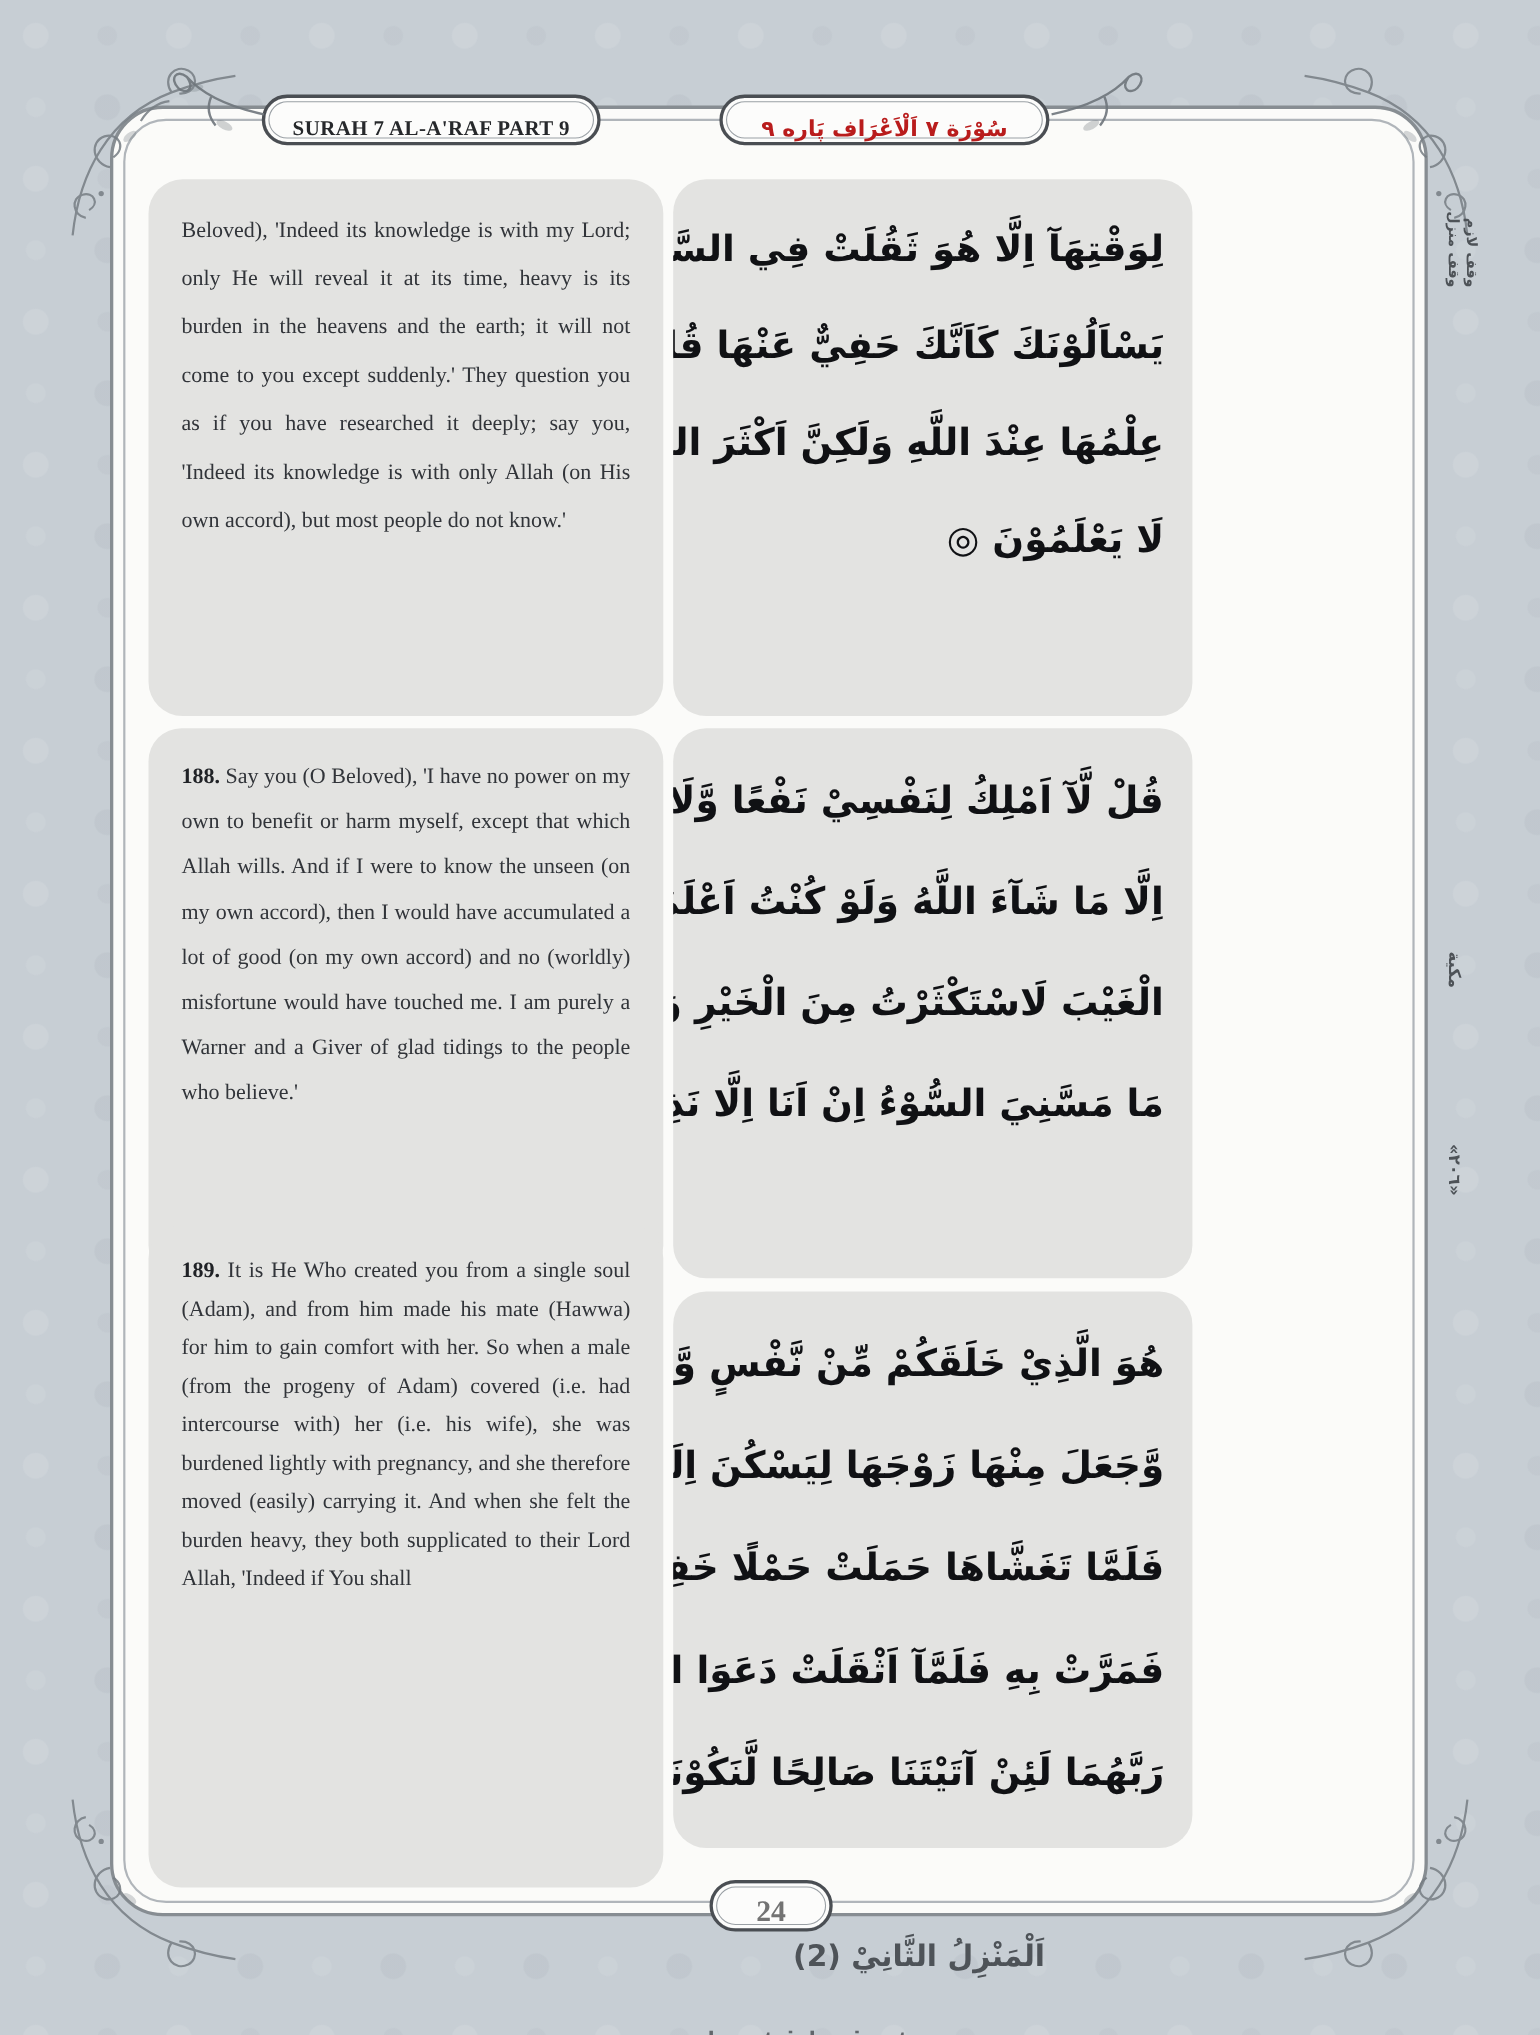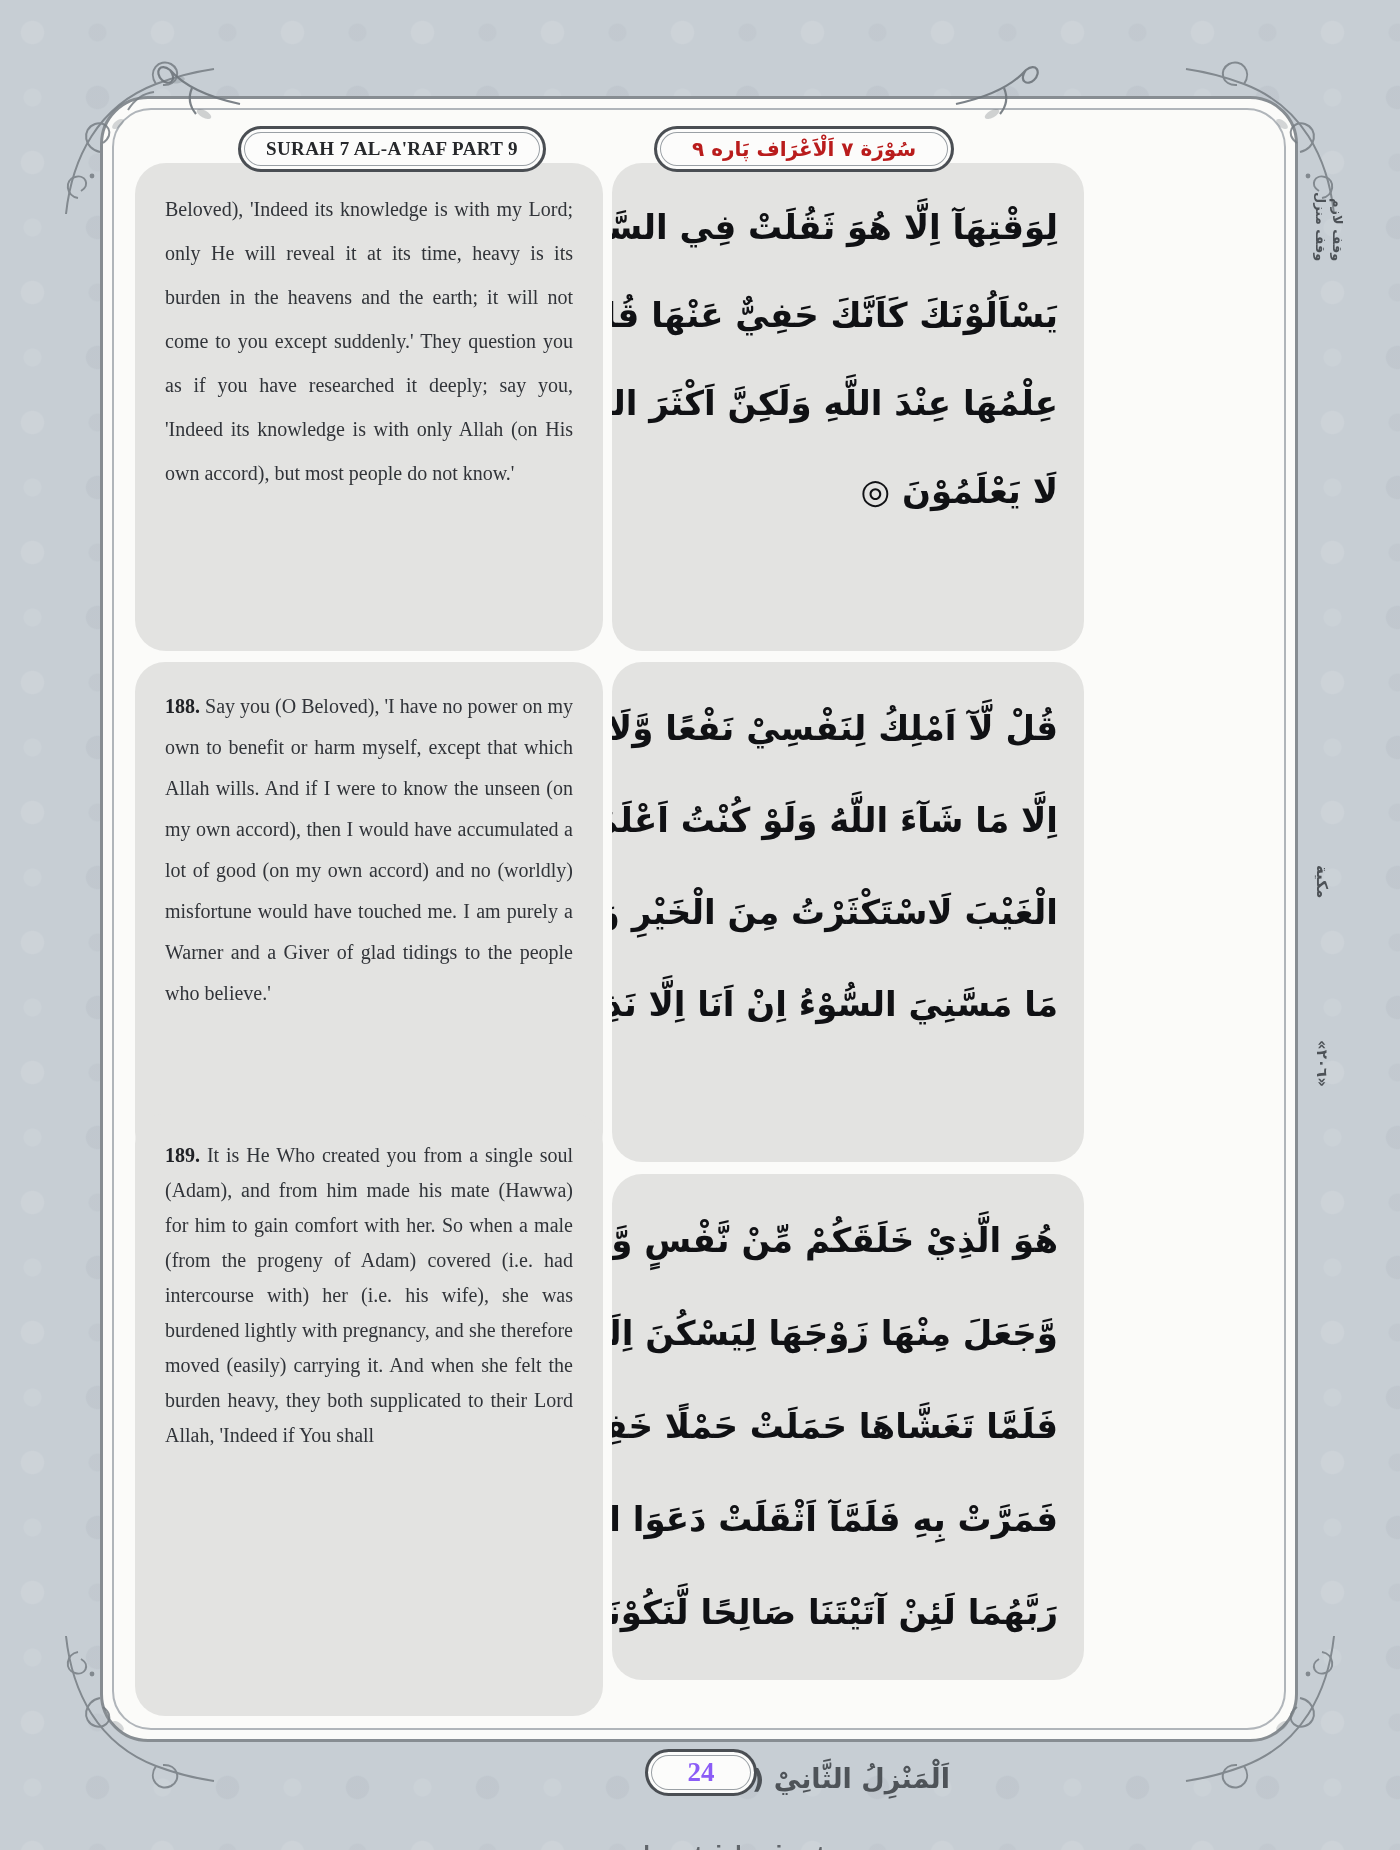--- a/index.html
+++ b/index.html
@@ -9,31 +9,31 @@
     background-image:
       radial-gradient(circle at 25% 25%, rgba(255,255,255,.10) 8%, transparent 9%),
       radial-gradient(circle at 75% 75%, rgba(110,120,132,.07) 8%, transparent 9%),
       radial-gradient(circle at 75% 25%, rgba(110,120,132,.05) 6%, transparent 7%),
       radial-gradient(circle at 25% 75%, rgba(255,255,255,.08) 6%, transparent 7%);
     background-size:130px 130px;}
   .frame-outer{position:absolute;left:100px;top:96px;width:1198px;height:1646px;
     background:#fbfbf9;border:3px solid #878d92;border-radius:48px;box-sizing:border-box;}
   .frame-inner{position:absolute;left:9px;top:9px;right:9px;bottom:9px;
     border:2px solid #b0b5ba;border-radius:39px;}
-  .pill{position:absolute;display:flex;align-items:center;justify-content:center;
+  .pill{position:absolute;display:flex;align-items:flex-end;justify-content:center;
     background:#fcfcfb;border:3px solid #4a4e53;border-radius:24px;box-sizing:border-box;
-    box-shadow:inset 0 0 0 3px #fcfcfb, inset 0 0 0 4px #9aa0a5;z-index:5;margin-top:40px;}
+    box-shadow:inset 0 0 0 3px #fcfcfb, inset 0 0 0 4px #9aa0a5;z-index:5;}
   .pill-en{left:238px;top:86px;width:308px;height:46px;
     font-family:"Liberation Serif",serif;font-weight:bold;font-size:19px;
     letter-spacing:.4px;color:#26282b;}
   .pill-ar{left:654px;top:86px;width:300px;height:46px;
     font-family:"DejaVu Sans",sans-serif;font-weight:bold;font-size:20px;
     color:#b91c1c;direction:rtl;}
   .pill-page{left:645px;top:1709px;width:112px;height:47px;
-    font-family:"Liberation Serif",serif;font-weight:bold;font-size:27px;color:#8b5cf6;}
+    font-family:"Liberation Serif",serif;font-weight:bold;font-size:27px;color:#737373;}
   .t-block{position:absolute;left:135px;width:468px;background:#e3e3e1;border-radius:30px;
     box-sizing:border-box;padding:24px 30px 0 30px;overflow:hidden;z-index:3;
     font-family:"Liberation Serif",serif;font-size:20px;color:#313439;
     text-align:justify;}
   .t1{top:163px;height:488px;line-height:44px;border-radius:31px;}
   .t2{top:662px;height:500px;line-height:41px;border-radius:30px;}
   .t3{top:1114px;height:602px;line-height:35px;}
   .t-block b{color:#202226;}
   .a-block{position:absolute;left:612px;width:472px;background:#e3e3e1;border-radius:30px;
     box-sizing:border-box;padding:20px 26px 0 26px;overflow:hidden;z-index:3;

